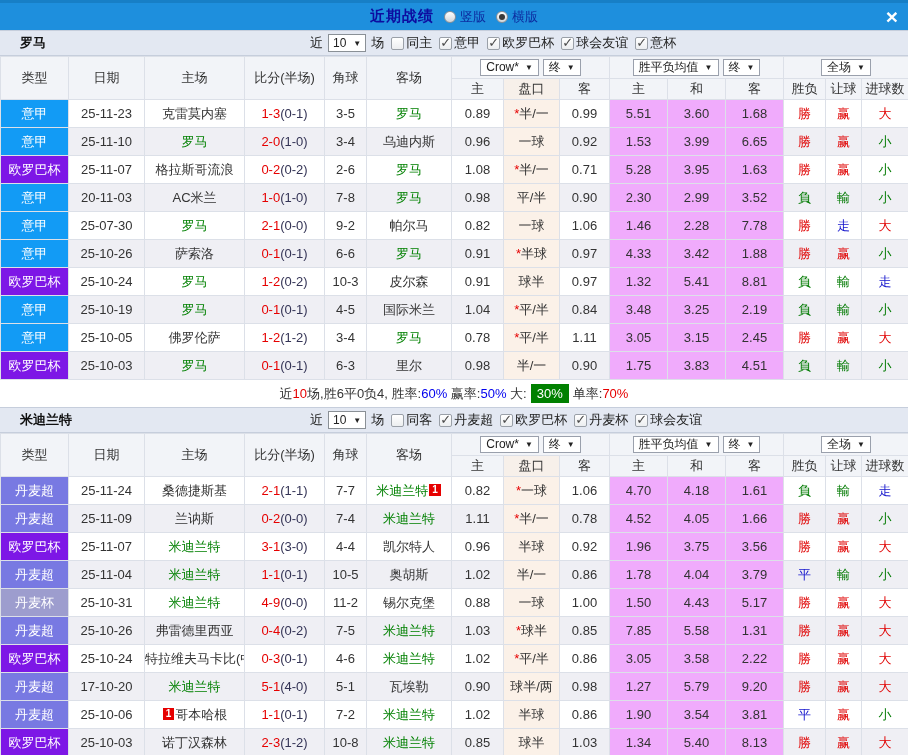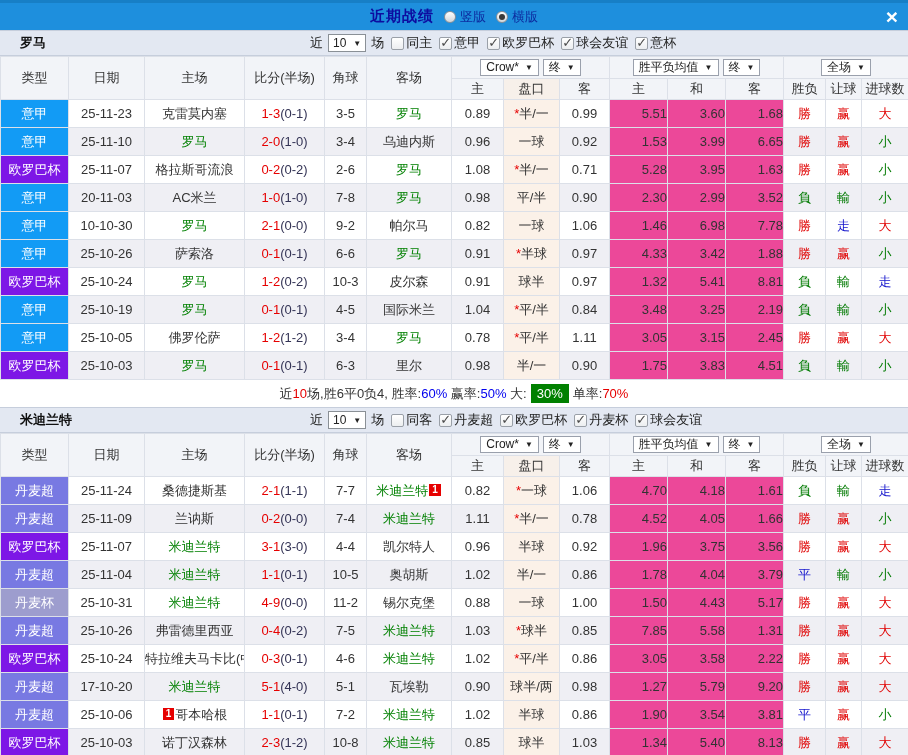--- a/index.html
+++ b/index.html
@@ -49,21 +49,21 @@
   table { border-collapse:collapse; table-layout:fixed; width:908px; font-size:13px; }
   td { border:1px solid #DCE0E8; text-align:center; padding:0; overflow:hidden; white-space:nowrap; height:28px; }
   thead td { background:#F2F4F8; color:#333; height:21px; }
   thead tr.grp td { height:22px; }
   .dd-btn {
     display:inline-flex; align-items:center; gap:6px; border:1px solid #9aa0ac; background:#fff;
     height:17px; padding:0 5px; margin:0 2px; font-size:12px; color:#222; cursor:pointer;
   }
   tbody tr.alt td { background:#EFEFF4; }
   tbody td.c-pan, tbody tr.alt td.c-pan { background:#FBF1E8; }
-  tbody td.c-avg, tbody tr.alt td.c-avg { background:#ec4899;text-align:right; }
+  tbody td.c-avg, tbody tr.alt td.c-avg { background:#f0abfc; }
   thead td.h-pan { background:#F7F0EA; }
   .ft { color:#E60000; }
   .ht { color:#333355; }
   .tgreen { color:#008000; }
   .star { color:#E60000; }
   .badge {
     display:inline-block; background:#E60000; color:#fff; font-size:10px; font-weight:bold;
     line-height:12px; padding:0 3px; margin:0 1px; vertical-align:2px;
   }
   
@@ -234,30 +234,30 @@
         <td class="c-odd">0.90</td>
         <td class="c-avg">2.30</td>
         <td class="c-avg">2.99</td>
         <td class="c-avg">3.52</td>
         <td class="c-res" style="color: rgb(0, 122, 0);">負</td>
         <td class="c-res" style="color: rgb(0, 122, 0);">輸</td>
         <td class="c-res" style="color: rgb(0, 122, 0);">小</td>
       </tr>
       <tr>
         <td class="c-type" style="background: rgb(18, 155, 245); color: rgb(255, 255, 255);">意甲</td>
-        <td class="c-date">10-10-30</td>
+        <td class="c-date">25-07-30</td>
         <td class="c-team"><span class="tgreen">罗马</span></td>
         <td class="c-score"><span class="ft">2-1</span><span class="ht">(0-0)</span></td>
         <td class="c-corner">9-2</td>
         <td class="c-team"><span class="">帕尔马</span></td>
         <td class="c-odd">0.82</td>
         <td class="c-pan">一球</td>
         <td class="c-odd">1.06</td>
         <td class="c-avg">1.46</td>
-        <td class="c-avg">6.98</td>
+        <td class="c-avg">2.28</td>
         <td class="c-avg">7.78</td>
         <td class="c-res" style="color: rgb(224, 0, 0);">勝</td>
         <td class="c-res" style="color: rgb(20, 20, 204);">走</td>
         <td class="c-res" style="color: rgb(224, 0, 0);">大</td>
       </tr>
       <tr class="alt">
         <td class="c-type" style="background: rgb(18, 155, 245); color: rgb(255, 255, 255);">意甲</td>
         <td class="c-date">25-10-26</td>
         <td class="c-team"><span class="">萨索洛</span></td>
         <td class="c-score"><span class="ft">0-1</span><span class="ht">(0-1)</span></td>

